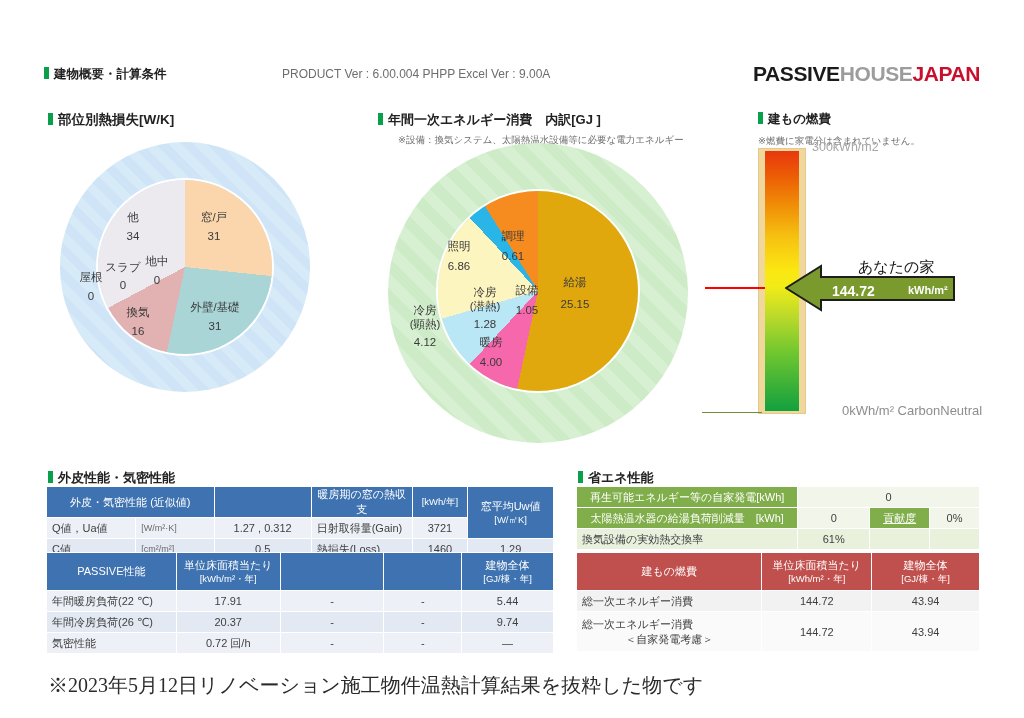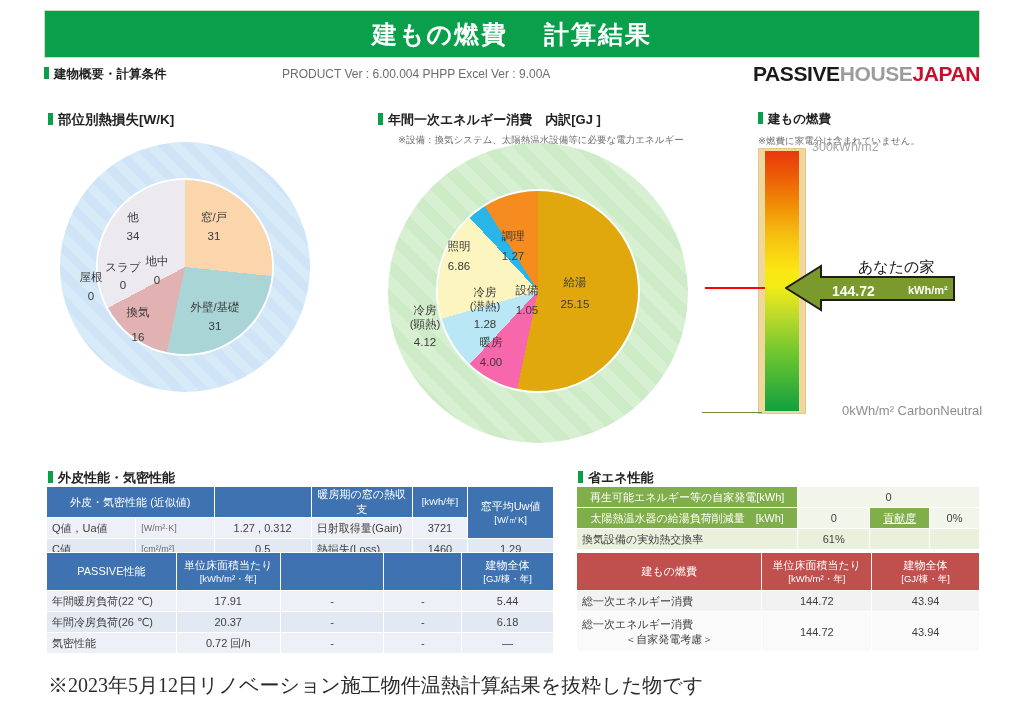--- a/index.html
+++ b/index.html
@@ -159,23 +159,20 @@
     position:absolute;left:48px;top:672px;
     font-family:"Liberation Serif","DejaVu Serif",serif;
     font-size:20px;color:#2b2b2b;white-space:nowrap;
   }
 </style>
 </head>
 <body>
 
 <div class="page">
 
-  <div class="banner">
-    <span class="banner-title">建もの燃費　 計算結果</span>
-  </div>
 
   <div class="sec-head" id="h-overview">
     <span class="mark"></span><span>建物概要・計算条件</span>
   </div>
 
   <div class="version">PRODUCT Ver : 6.00.004  PHPP Excel Ver : 9.00A</div>
 
   <div class="logo">
     <span class="p1">PASSIVE</span><span class="p2">HOUSE</span><span class="p3">JAPAN</span>
   </div>
@@ -198,21 +195,21 @@
       <span class="v" style="margin-top:5px;">31</span>
     </div>
 
     <div class="pie-label" style="left:120px;top:158px;width:70px;">
       <span>外壁/基礎</span>
       <span class="v" style="margin-top:5px;">31</span>
     </div>
 
     <div class="pie-label" style="left:56px;top:163px;width:44px;">
       <span>換気</span>
-      <span class="v" style="margin-top:11px;">16</span>
+      <span class="v" style="margin-top:5px;">16</span>
     </div>
 
     <div class="pie-label" style="left:12px;top:128px;width:38px;">
       <span>屋根</span>
       <span class="v" style="margin-top:5px;">0</span>
     </div>
 
     <div class="pie-label" style="left:42px;top:118px;width:42px;">
       <span class="small">スラブ</span>
       <span class="v" style="margin-top:4px;">0</span>
@@ -268,21 +265,21 @@
       <span class="v" style="margin-top:3px;">1.28</span>
     </div>
 
     <div class="pie-label" style="left:44px;top:96px;width:54px;">
       <span>照明</span>
       <span class="v" style="margin-top:6px;">6.86</span>
     </div>
 
     <div class="pie-label" style="left:104px;top:86px;width:42px;">
       <span>調理</span>
-      <span class="v" style="margin-top:6px;">1.27</span>
+      <span class="v" style="margin-top:6px;">0.61</span>
     </div>
 
     <div class="pie-label" style="left:114px;top:140px;width:50px;">
       <span>設備</span>
       <span class="v" style="margin-top:6px;">1.05</span>
     </div>
   </div>
 
   <div class="sec-head" id="h-fuel">
     <span class="mark"></span><span>建もの燃費</span>
@@ -366,21 +363,21 @@
       <td class="cell-lt c">17.91</td>
       <td class="cell-lt c">-</td>
       <td class="cell-lt c">-</td>
       <td class="cell-lt c">5.44</td>
     </tr>
     <tr>
       <td class="cell-lt2 l">年間冷房負荷(26 ℃)</td>
       <td class="cell-lt2 c">20.37</td>
       <td class="cell-lt2 c">-</td>
       <td class="cell-lt2 c">-</td>
-      <td class="cell-lt2 c">6.18</td>
+      <td class="cell-lt2 c">9.74</td>
     </tr>
     <tr>
       <td class="cell-lt l">気密性能</td>
       <td class="cell-lt c">0.72 回/h</td>
       <td class="cell-lt c">-</td>
       <td class="cell-lt c">-</td>
       <td class="cell-lt c">―</td>
     </tr>
   </tbody>
     </table>

